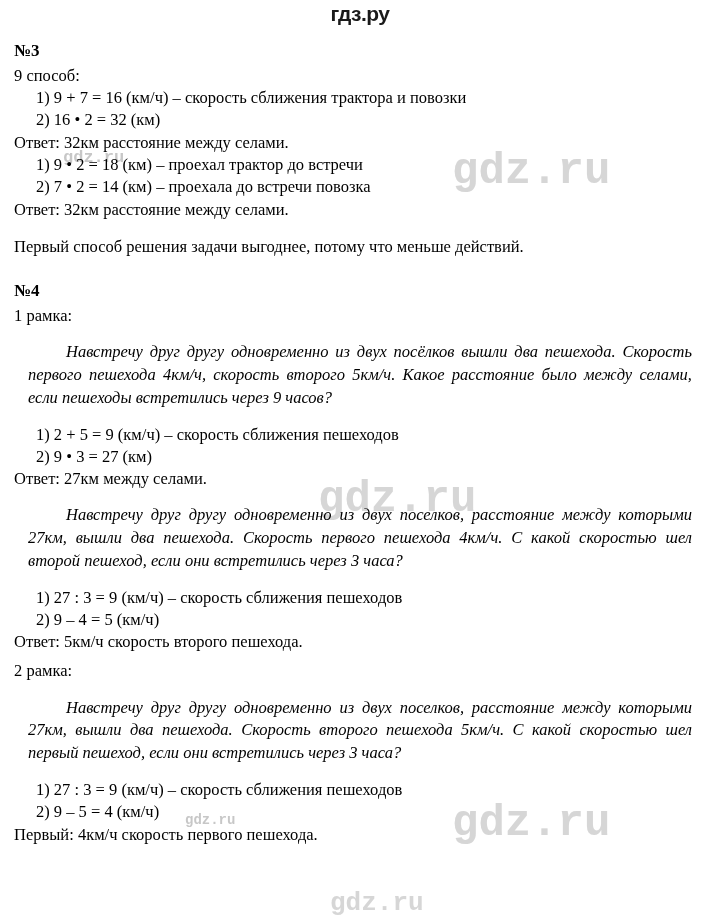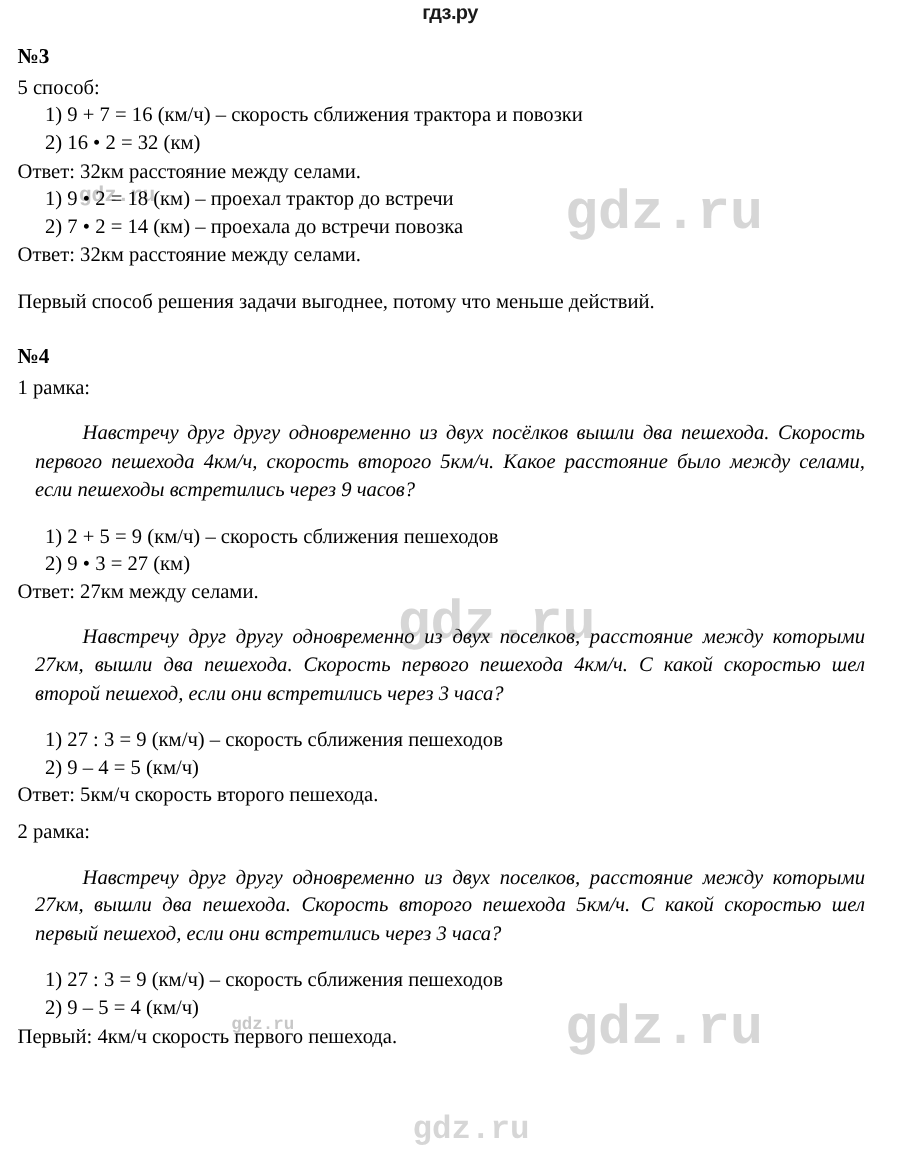--- a/index.html
+++ b/index.html
@@ -20,21 +20,21 @@
     width: 720px;
     height: 924px;
     box-sizing: border-box;
     padding: 0 14px;
   }
   
   .logo {
     text-align: center;
     padding-top: 2px;
     font-family: "Liberation Sans", sans-serif;
-    font-size: 16px;
+    font-size: 21px;
     font-weight: bold;
     letter-spacing: -0.5px;
     color: #1a1a1a;
   }
   .logo .dot {
     color: #1a1a1a;
   }
   
   .content {
     position: relative;
@@ -94,21 +94,21 @@
   <div class="wm wm-1">gdz.ru</div>
   <div class="wm wm-2">gdz.ru</div>
   <div class="wm wm-3">gdz.ru</div>
   <div class="wm wm-4">gdz.ru</div>
   <div class="wm wm-5">gdz.ru</div>
   <div class="wm wm-6">gdz.ru</div>
 
   <div class="content">
 
     <div class="task-title">№3</div>
-    <p class="line">5 способ:</p>
+    <p class="line">9 способ:</p>
     <p class="line indent1">1) 9 + 7 = 16 (км/ч) – скорость сближения трактора и повозки</p>
     <p class="line indent1">2) 16 • 2 = 32 (км)</p>
     <p class="line">Ответ: 32км расстояние между селами.</p>
     <p class="line indent1">1) 9 • 2 = 18 (км) – проехал трактор до встречи</p>
     <p class="line indent1">2) 7 • 2 = 14 (км) – проехала до встречи повозка</p>
     <p class="line">Ответ: 32км расстояние между селами.</p>
 
     <div class="gap-md"></div>
     <p class="line">Первый способ решения задачи выгоднее, потому что меньше действий.</p>
 

